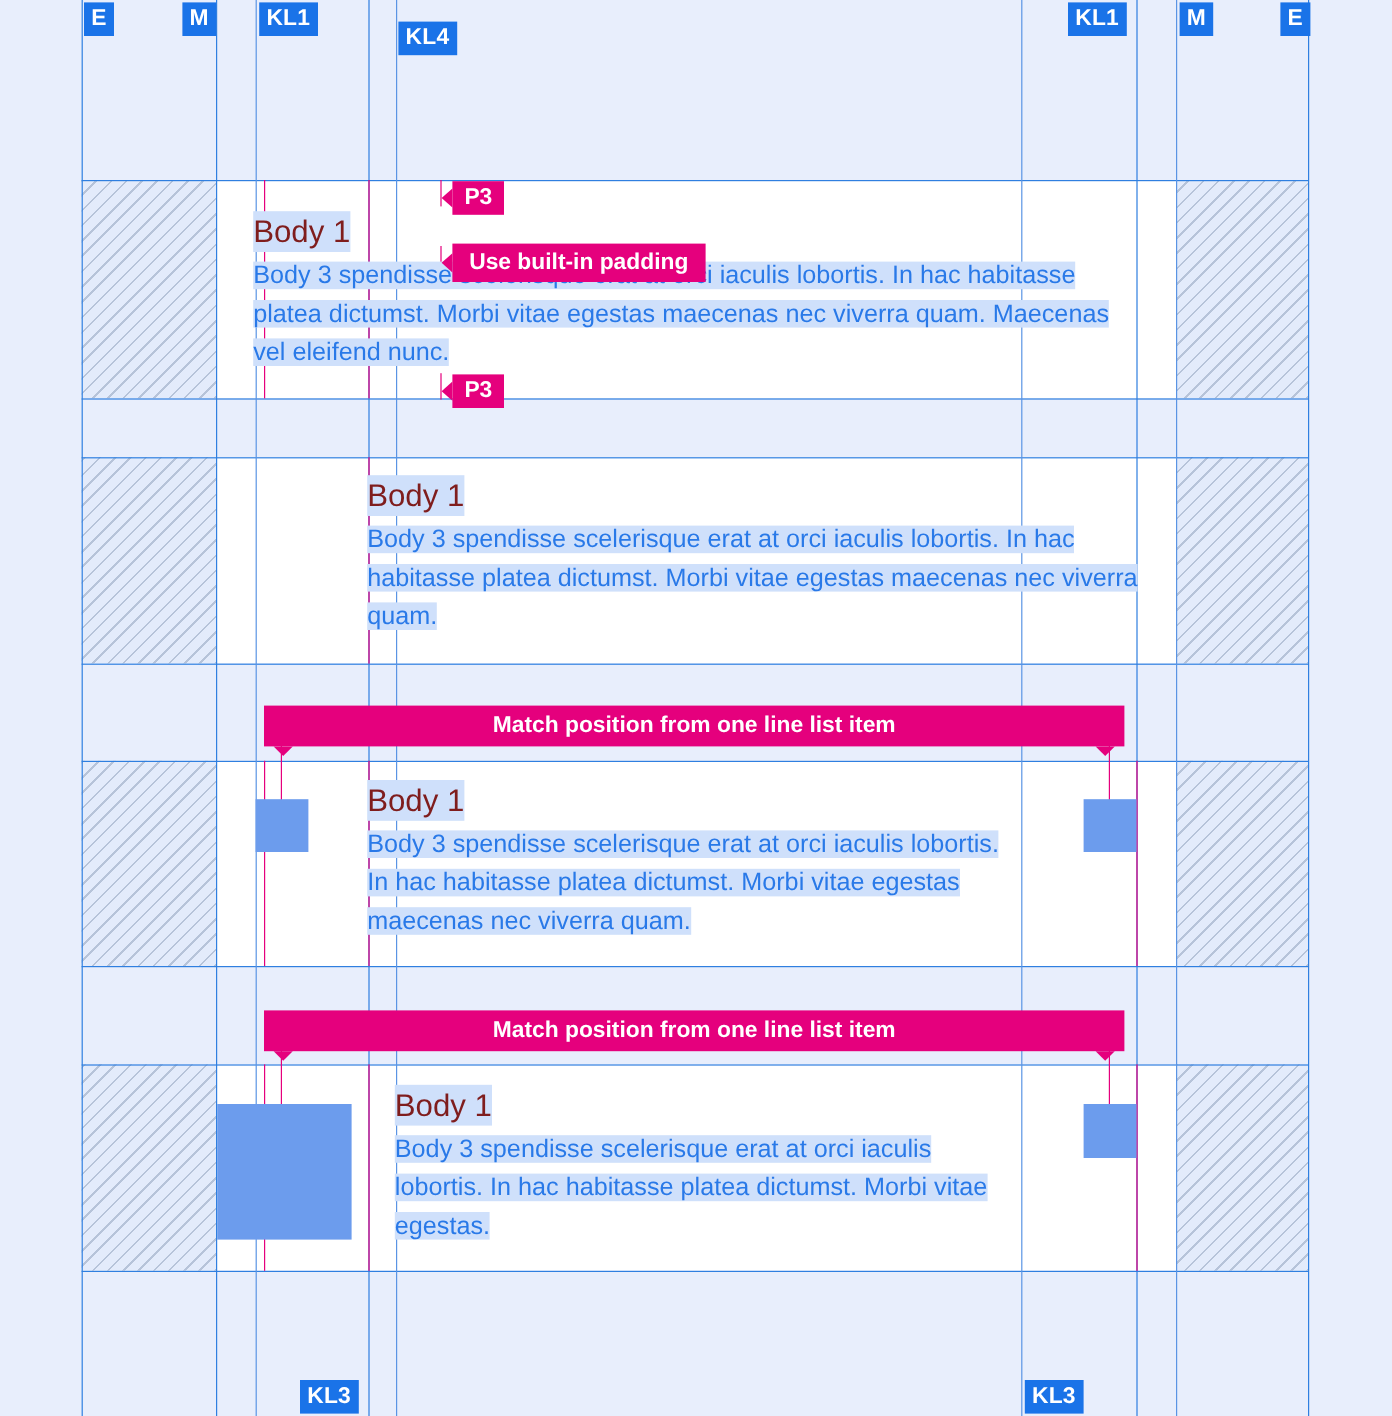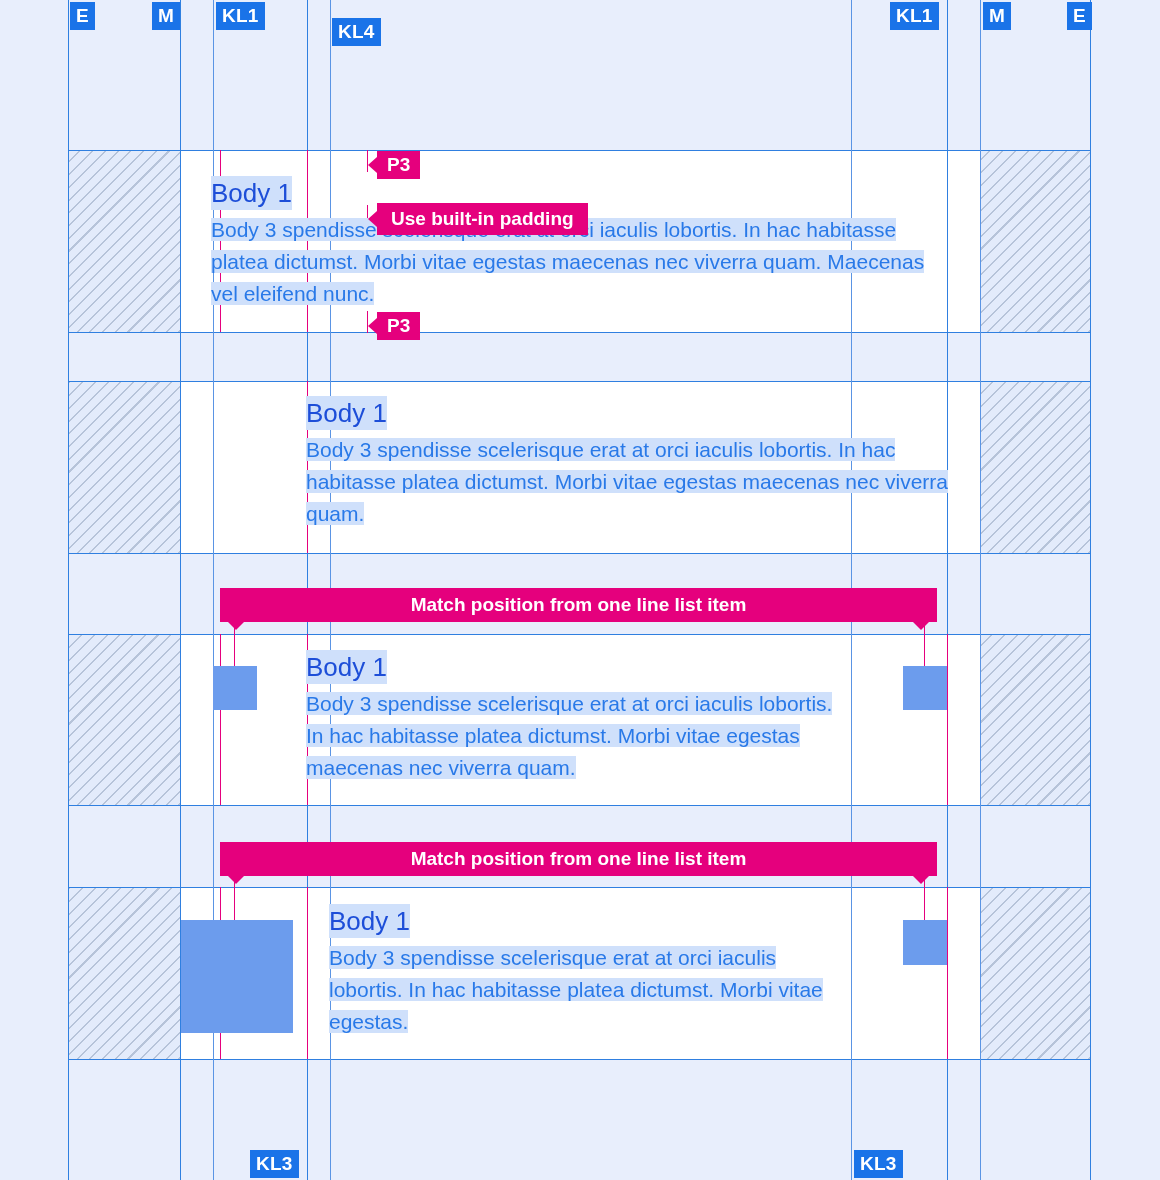--- a/index.html
+++ b/index.html
@@ -43,21 +43,21 @@
     font-weight:bold;font-size:19px;line-height:28px;
     height:28px;padding:0 6px;
     letter-spacing:.2px;
     white-space:nowrap;
     box-sizing:border-box;
   }
 
   
   .block{position:absolute;}
   .b1{
-    font-size:26px;line-height:34px;color:#1d4ed8;
+    font-size:26px;line-height:34px;color:#7f1d1d;
     background:#cfe0fb;display:inline-block;white-space:nowrap;
   }
   .b3{
     font-size:21px;line-height:32px;color:#2979e8;
   }
   .b3 span{background:#cfe0fb;box-decoration-break:clone;-webkit-box-decoration-break:clone;}
 
   
   .sq{position:absolute;background:#6c9ced;}
 

